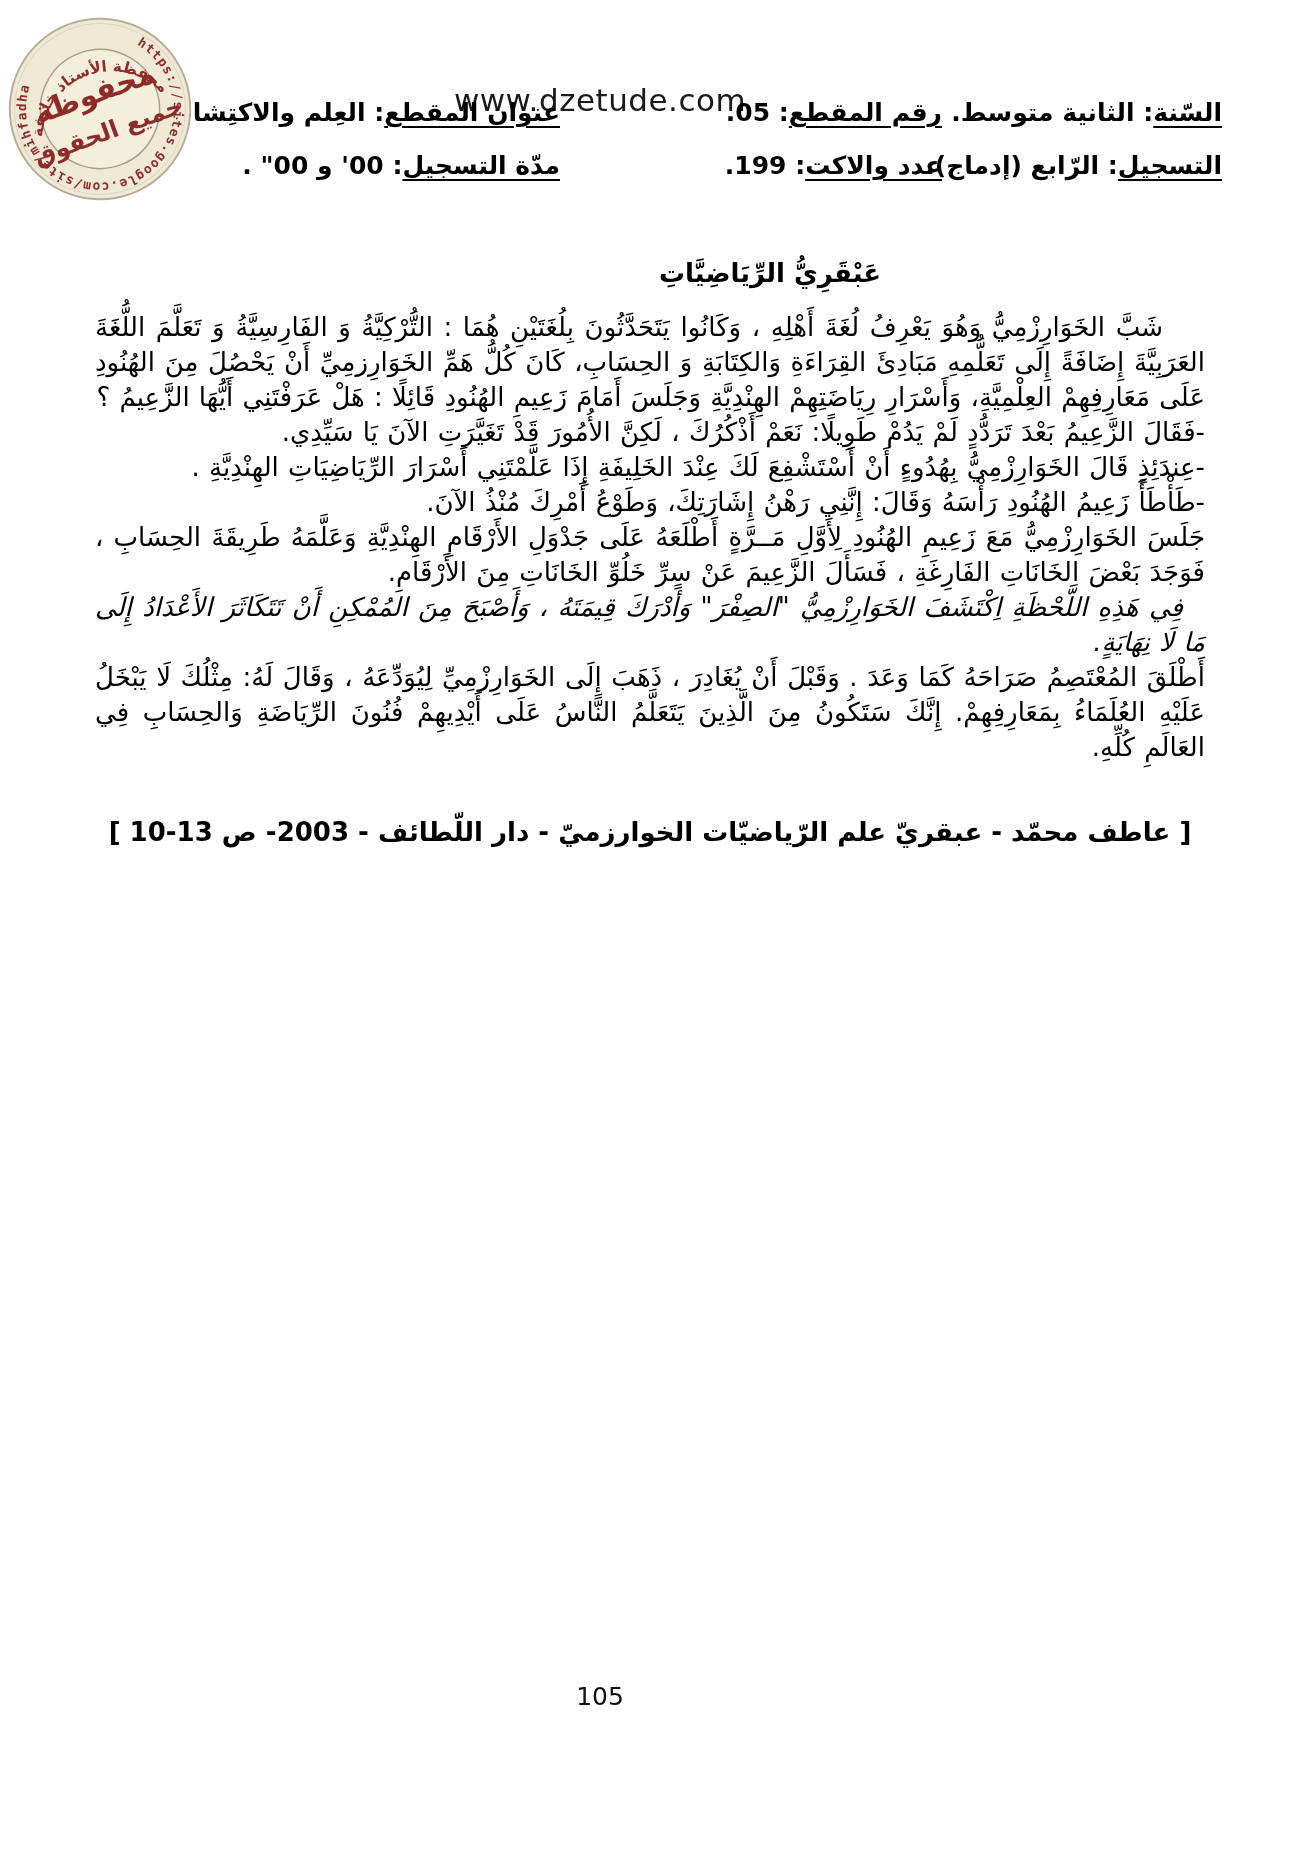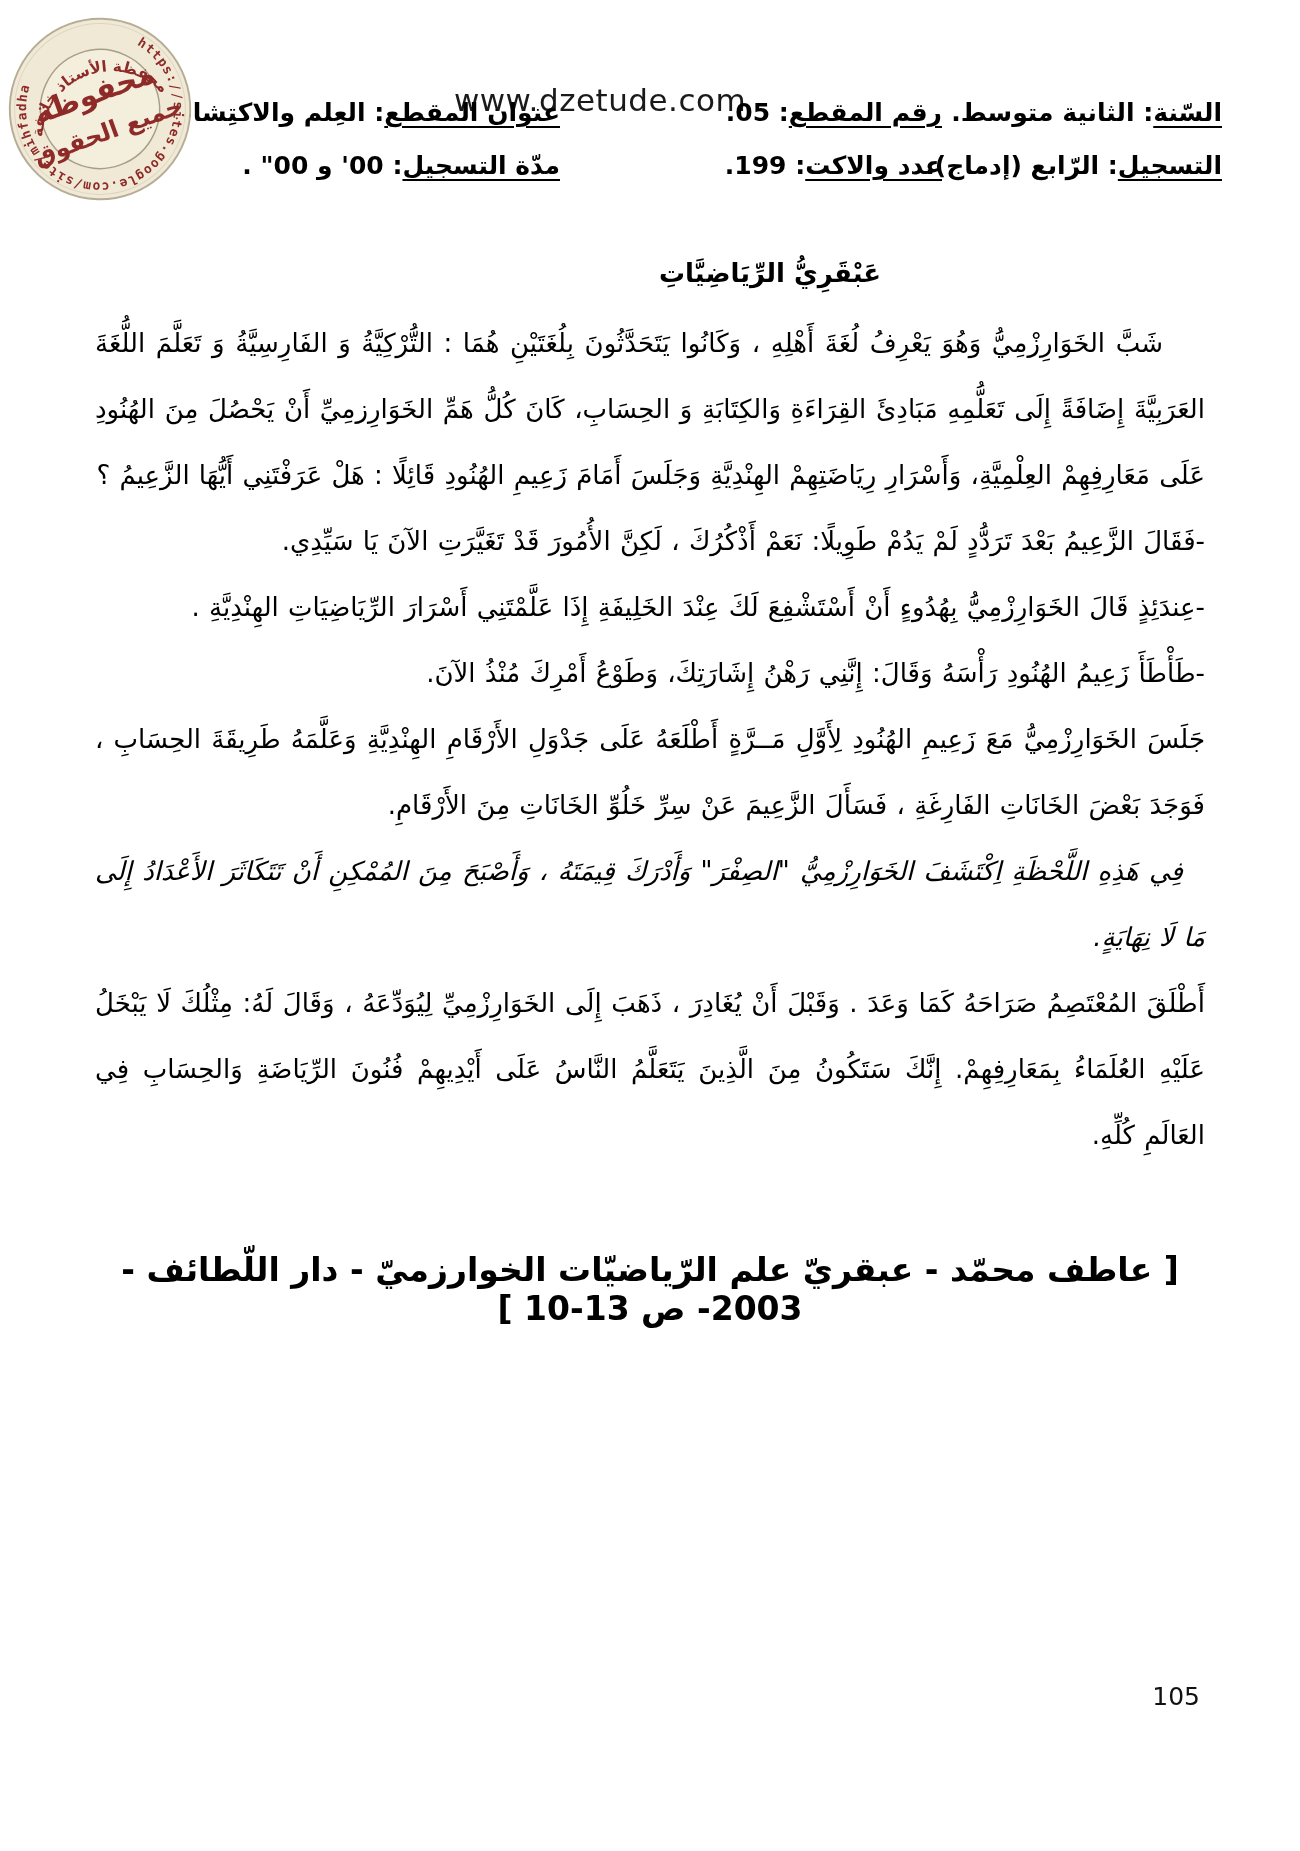--- a/index.html
+++ b/index.html
@@ -28,31 +28,31 @@
   .meta-cell.c3 { flex:1 1 auto; }
   .u { text-decoration:underline; text-decoration-thickness:2px; text-underline-offset:5px; }
   
   .content { position:absolute; top:258px; left:95px; right:95px; }
   .doc-title {
     direction:rtl; text-align:center; padding-left:240px;
     font-size:26px; font-weight:bold; margin:0 0 22px 0;
   }
   .body-text p {
     direction:rtl; text-align:justify; text-align-last:right;
-    font-size:26px; line-height:66px; margin:0; word-spacing:1px;
+    font-size:26px; line-height:35px; margin:0; word-spacing:1px;
   }
   .indent-lg { text-indent:42px; }
   .indent-sm { text-indent:22px;font-style:italic; }
   .citation {
     direction:rtl; text-align:center; font-weight:bold;
-    font-size:33px; margin-top:82px;
+    font-size:26px; margin-top:52px;
   }
   .page-number {
     position:absolute; top:1682px; left:0; right:100px;
-    text-align:right; font-size:25px; color:#111;
+    text-align:center; font-size:25px; color:#111;
   }
 </style>
 </head>
 <body>
 
 <div class="page">
 
   <div class="site-url">www.dzetude.com</div>
 
   <svg class="stamp" viewBox="0 0 200 220" aria-hidden="true">

